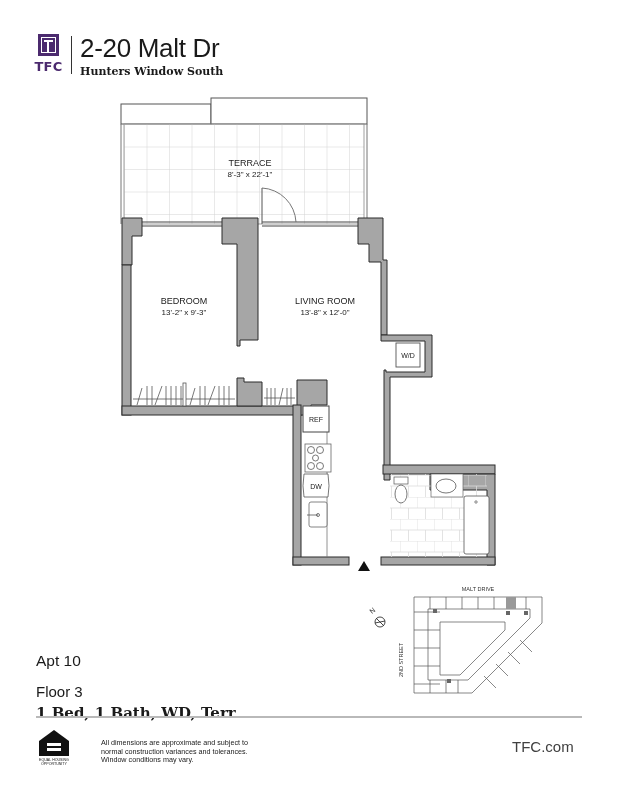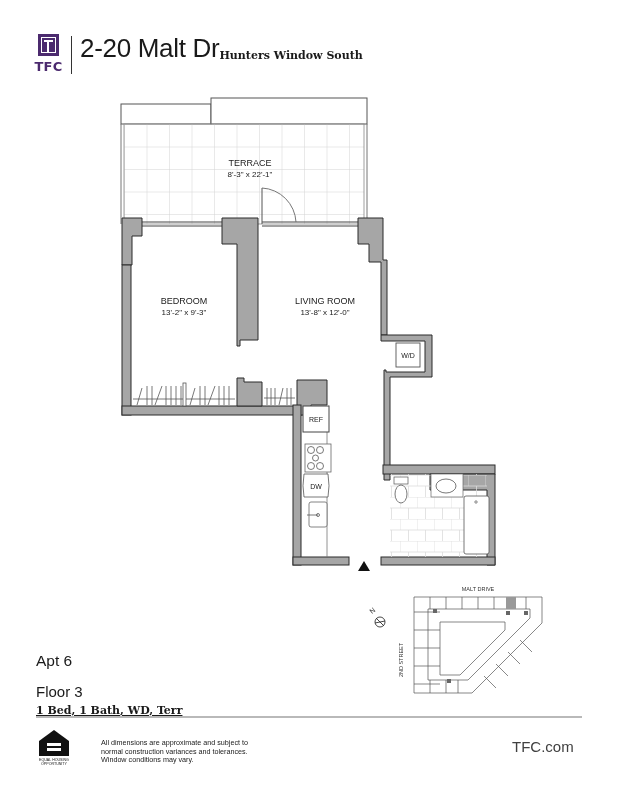--- a/index.html
+++ b/index.html
@@ -7,30 +7,30 @@
     body { position: relative; font-family: "Liberation Sans", sans-serif; color: #1a1a1a; }
 
     .header { position: absolute; left: 36px; top: 34px; height: 44px; display: flex; align-items: flex-start; }
     .logo { width: 25px; display: flex; flex-direction: column; align-items: center; }
     .logo-box { width: 21px; height: 22px; background: #4b2a6e; position: relative; }
     .logo-box .inner { position: absolute; left: 3px; top: 3px; width: 15px; height: 16px; border: 1.5px solid #ffffff; }
     .logo-box .inner::before { content: ""; position: absolute; left: 2px; right: 2px; top: 2px; height: 1.5px; background: #fff; }
     .logo-box .inner::after { content: ""; position: absolute; left: 5px; top: 2px; width: 1.5px; bottom: 0; background: #fff; }
     .logo-text { font-family: "DejaVu Sans", sans-serif; font-weight: bold; font-size: 13px; color: #4b2a6e; margin-top: 3px; letter-spacing: 0.3px; }
     .header-divider { width: 1px; height: 38px; background: #333; margin: 2px 8px 0 10px; }
-    .title-block { display: flex; flex-direction: row; align-items: flex-end; }
+    .title-block { display: flex; flex-direction: column; }
     .title { font-family: "Liberation Sans", sans-serif; font-size: 26px; font-weight: normal; line-height: 28px; color: #1a1a1a; letter-spacing: -0.3px; }
     .subtitle { font-family: "DejaVu Serif", serif; font-weight: bold; font-size: 11px; margin-top: 3px; color: #1a1a1a; }
 
     .plan { position: absolute; left: 0; top: 0; }
 
     .apt-info { position: absolute; left: 36px; top: 652px; }
     .apt-name { font-size: 15.5px; color: #1a1a1a; }
     .apt-floor { font-size: 15px; margin-top: 13px; }
-    .apt-desc { font-family: "DejaVu Serif", serif; font-weight: bold; font-size: 11px; margin-top: 4px; text-decoration: underline; }
+    .apt-desc { font-family: "DejaVu Serif", serif; font-weight: bold; font-size: 15px; margin-top: 4px; }
 
     .footer-rule { position: absolute; left: 36px; top: 716px; width: 546px; height: 1.5px; background: #b9b9b9; }
     .eho { position: absolute; left: 36px; top: 727px; width: 36px; height: 40px; }
     .disclaimer { position: absolute; left: 101px; top: 739px; font-size: 7.2px; line-height: 8.6px; color: #1a1a1a; width: 160px; }
     .site { position: absolute; left: 512px; top: 738px; font-size: 15px; color: #404040; }
   </style>
 </head>
 <body>
 
 <div class="header">
@@ -171,21 +171,21 @@
     <g>
       <circle cx="380" cy="622" r="5" fill="none" stroke="#333" stroke-width="0.9"></circle>
       <line x1="376" y1="618" x2="384" y2="626" stroke="#333" stroke-width="0.9"></line>
       <line x1="375" y1="623" x2="385" y2="621" stroke="#333" stroke-width="0.9"></line>
       <text x="372" y="614" font-family="Liberation Sans, sans-serif" font-size="7" fill="#333" transform="rotate(-40 372 614)">N</text>
     </g>
   </g>
 </svg>
 
 <div class="apt-info">
-  <div class="apt-name">Apt 6</div>
+  <div class="apt-name">Apt 10</div>
   <div class="apt-floor">Floor 3</div>
   <div class="apt-desc">1 Bed, 1 Bath, WD, Terr</div>
 </div>
 
 <div class="footer-rule"></div>
 <svg class="eho" viewBox="0 0 36 40">
   <path d="M18 3 L33 14 V29 H3 V14 Z" fill="#111"></path>
   <rect x="11" y="16" width="14" height="3" fill="#fff"></rect>
   <rect x="11" y="21" width="14" height="3" fill="#fff"></rect>
   <text x="18" y="34" text-anchor="middle" font-family="Liberation Sans, sans-serif" font-size="3.6" fill="#111">EQUAL HOUSING</text>

